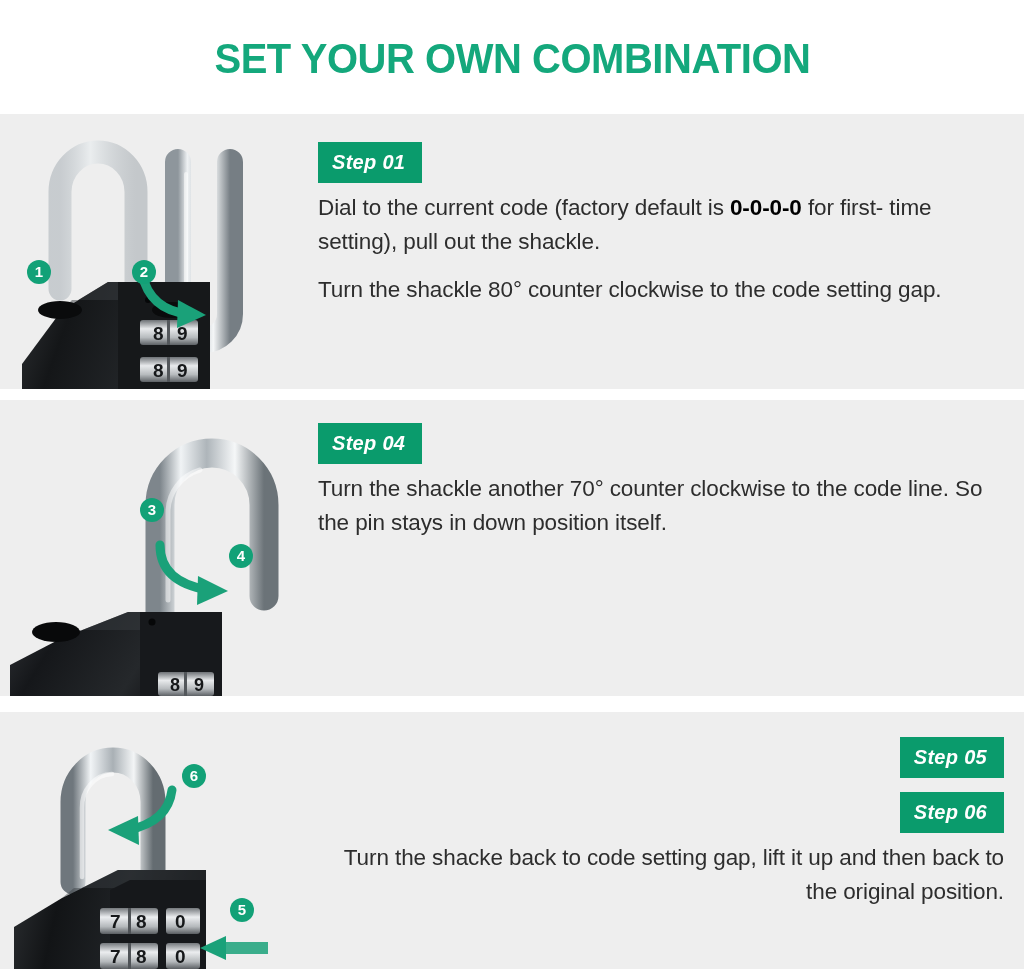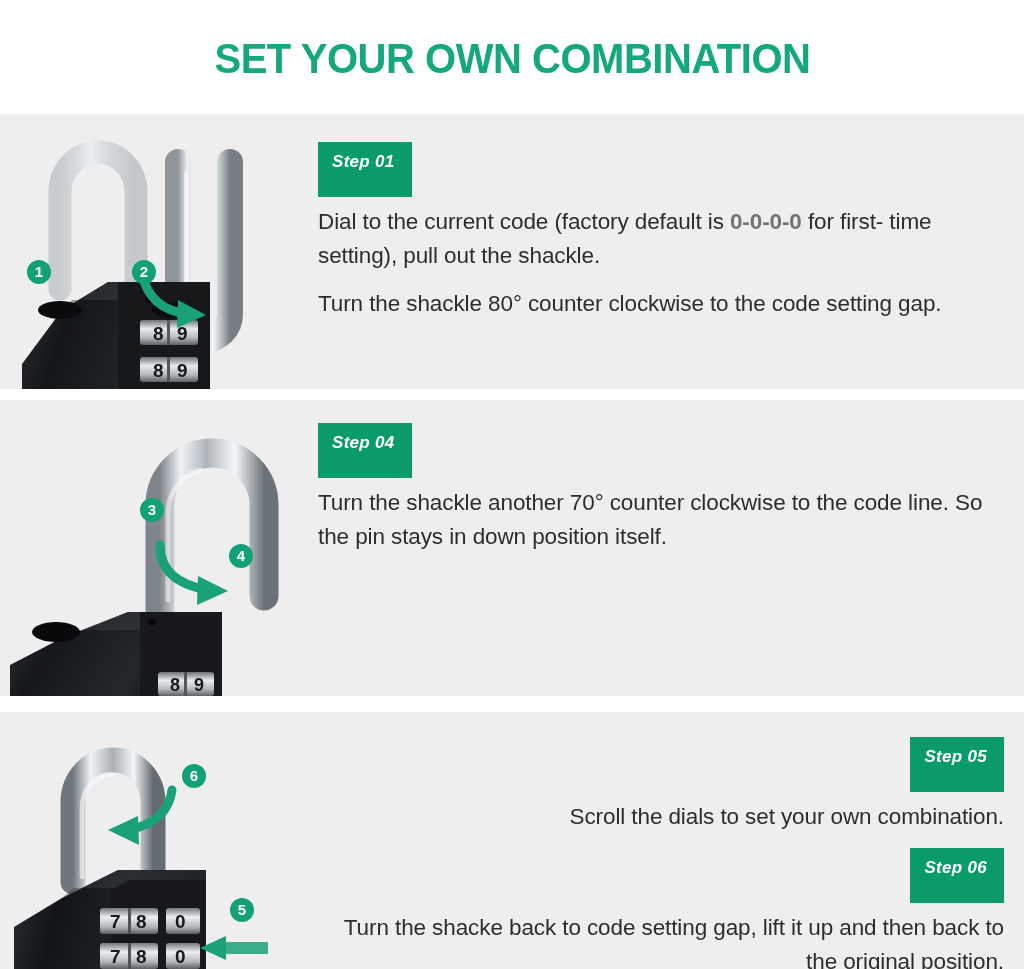--- a/index.html
+++ b/index.html
@@ -76,34 +76,34 @@
   }
 
   
   .step-badge {
     display: inline-block;
     background: #0a9b6c;
     color: #ffffff;
     font-family: "Liberation Sans", sans-serif;
     font-style: italic;
     font-weight: 700;
-    font-size: 17px;
+    font-size: 20px;
     line-height: 30px;
-    padding: 5px 17px 20px 14px;
+    padding: 5px 17px 6px 14px;
     letter-spacing: 0.3px;
   }
   .step-text {
     margin: 8px 0 0 0;
     font-family: "Liberation Sans", sans-serif;
     font-size: 22.5px;
     line-height: 34px;
     color: #2d2d2d;
     letter-spacing: -0.1px;
   }
-  .step-text b { font-weight: 700; color: #737373; }
+  .step-text b { font-weight: 700; color: #000000; }
   .step-block { margin-bottom: 14px; }
 
   #panel-1 .steps { padding-top: 28px; }
   #panel-2 .steps { padding-top: 23px; }
   #panel-3 .steps { padding-top: 25px; text-align: right; }
 
   
   .callout {
     position: absolute;
     width: 24px;
@@ -333,21 +333,20 @@
         </g>
       </svg>
 
       <div class="callout" style="left:182px; top:52px;">6</div>
       <div class="callout" style="left:230px; top:186px;">5</div>
     </div>
 
     <div class="steps">
       <div class="step-block">
         <div class="step-badge">Step 05</div>
-        <p class="step-text">Scroll the dials to set your own combination.</p>
       </div>
       <div class="step-block">
         <div class="step-badge">Step 06</div>
         <p class="step-text">Turn the shacke back to code setting gap, lift it up and then back to the original position.</p>
       </div>
     </div>
   </div>
 
 </div>
 

